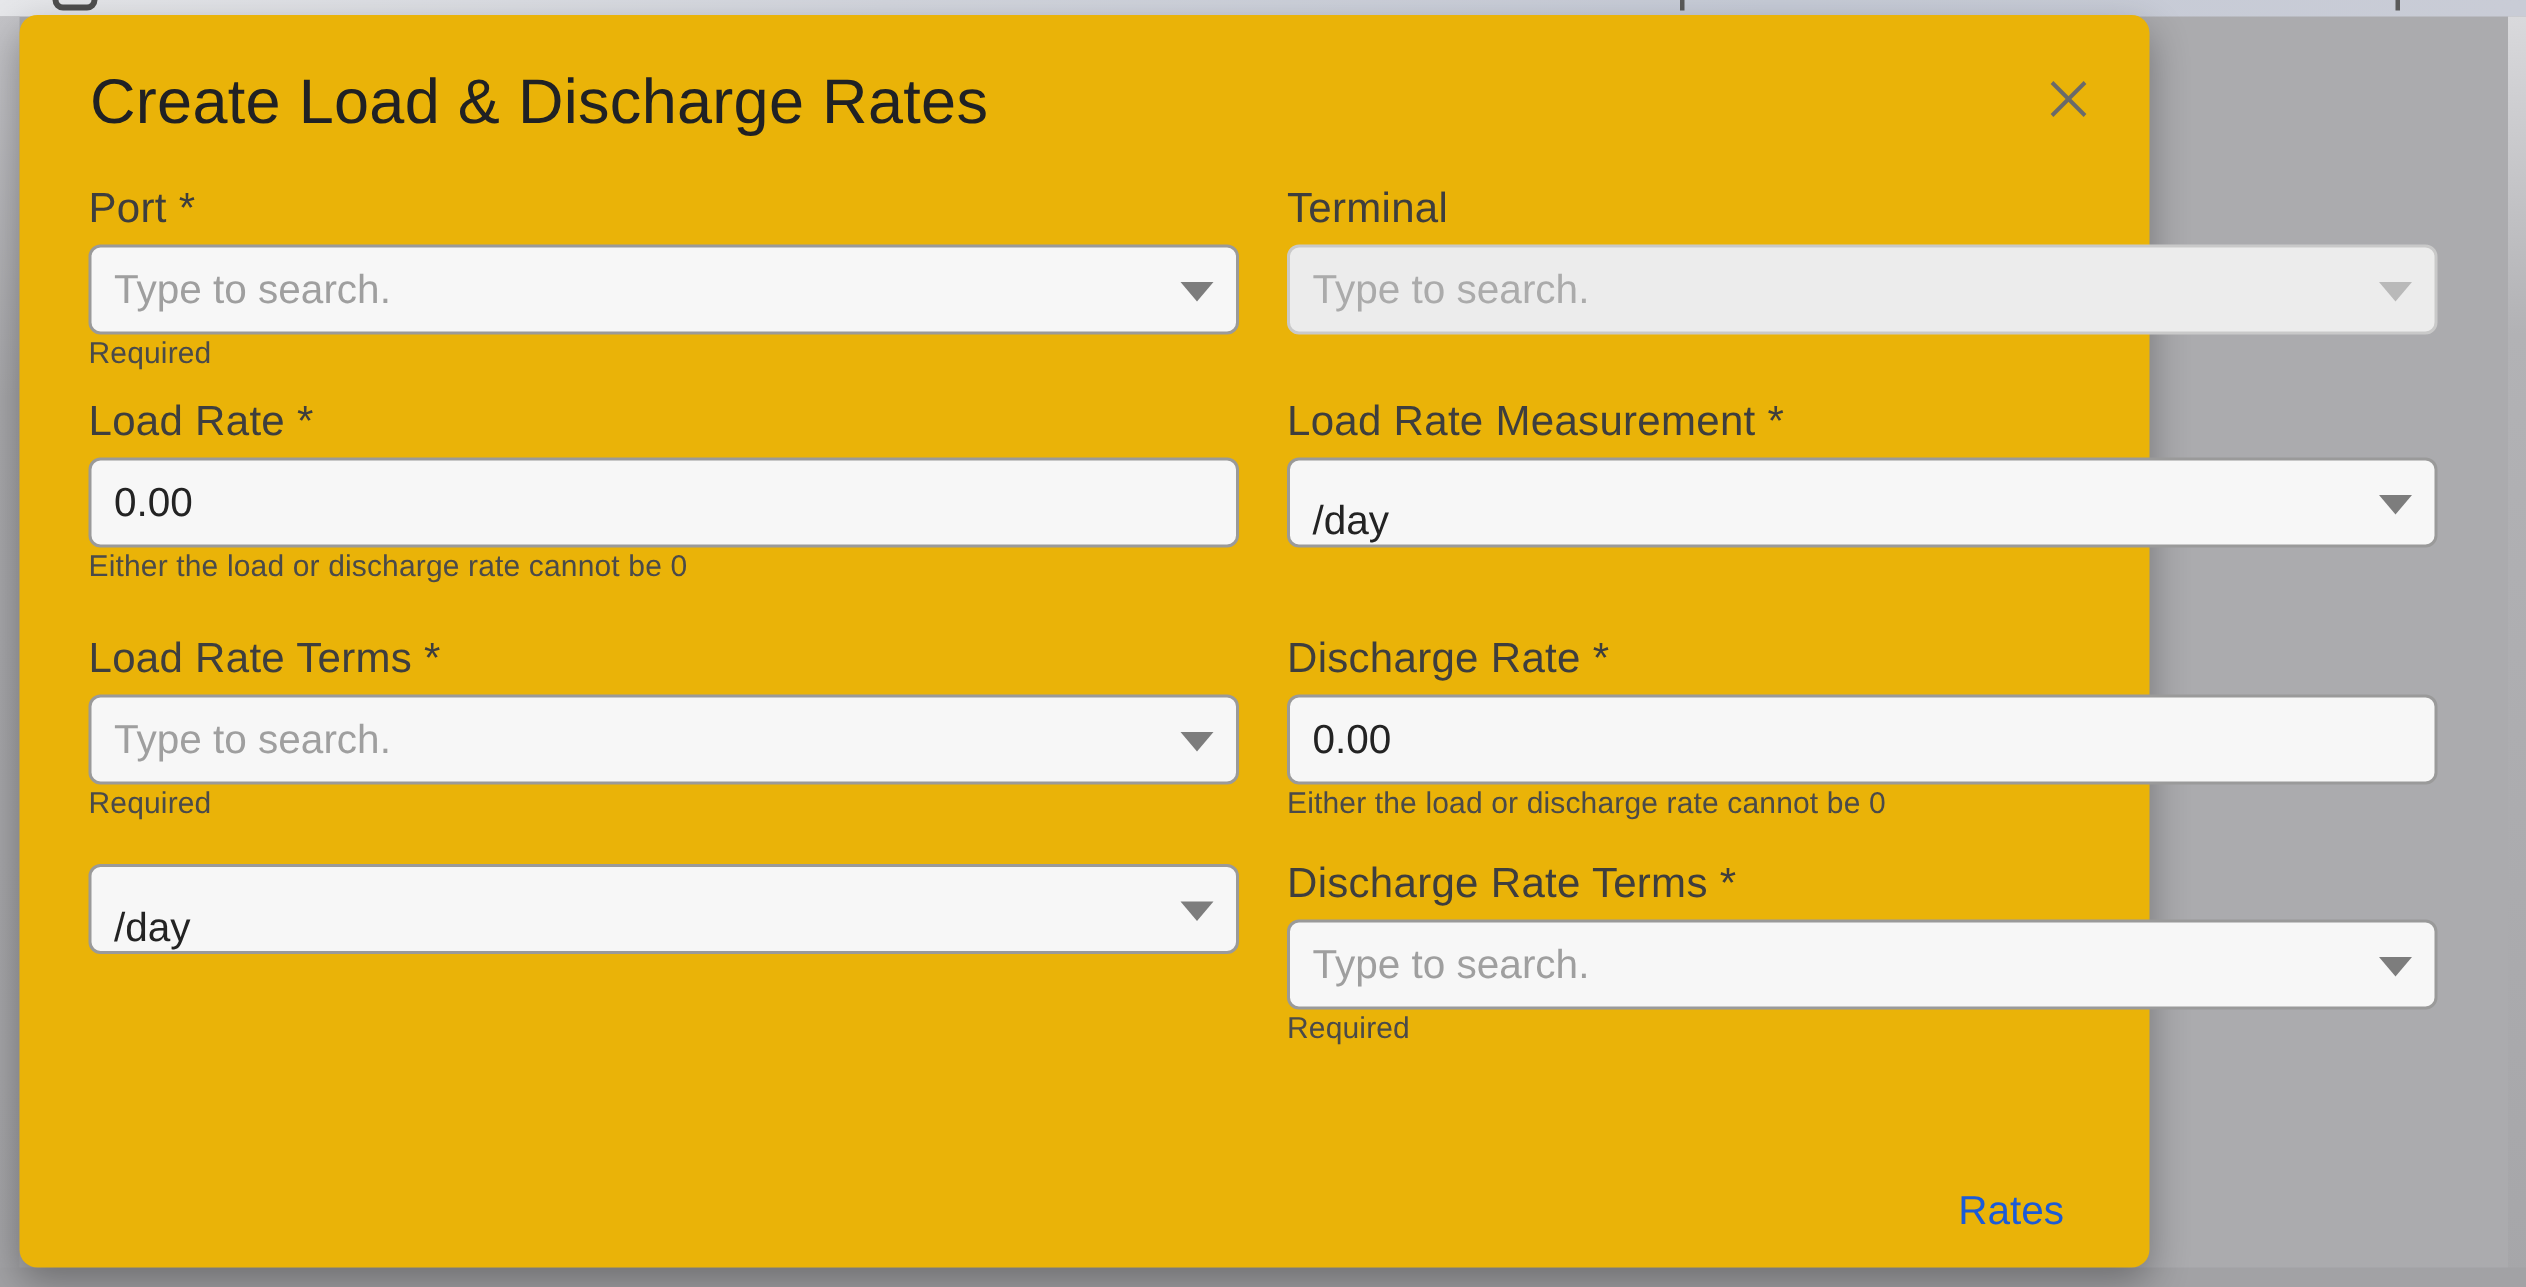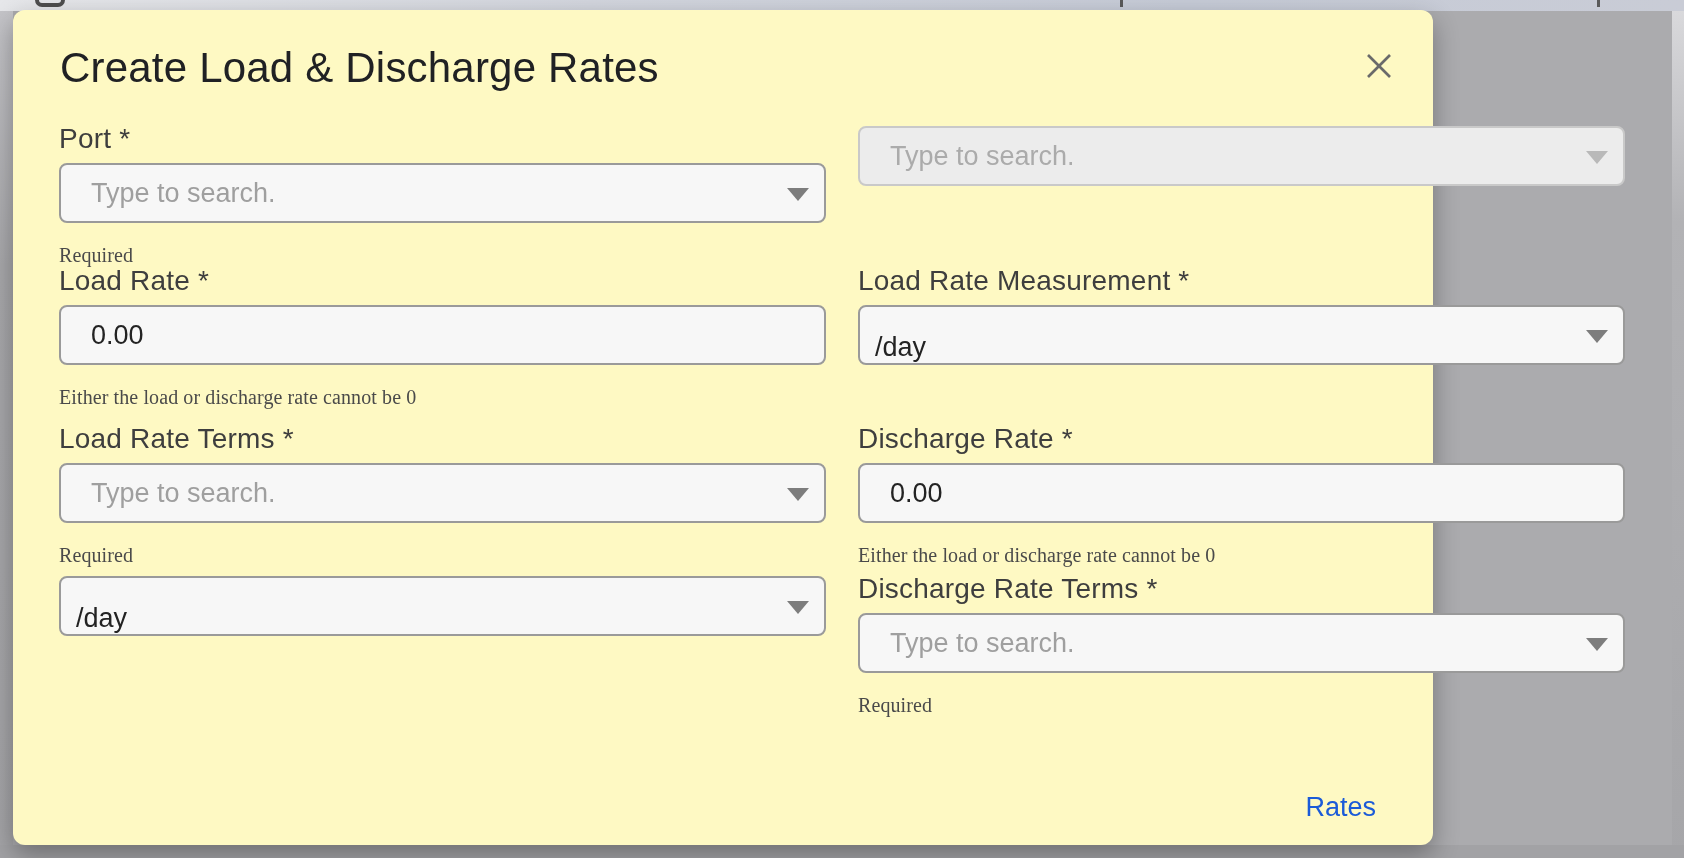--- a/index.html
+++ b/index.html
@@ -36,21 +36,21 @@
     position:absolute;left:35px;top:-14px;width:30px;height:21px;
     border:4px solid #4e4e4e;border-radius:7px;background:transparent;
   }
   .bg-tick{position:absolute;top:0;width:3px;height:7px;background:#5a5a5a;}
   .bg-tick.t1{left:1120px;}
   .bg-tick.t2{left:1597px;}
 
   
   .modal{
     position:absolute;left:13px;top:10px;width:1420px;height:835px;
-    background:#fef9c3;border-radius:12px;
+    background:#eab308;border-radius:12px;
     box-shadow:0 10px 26px rgba(0,0,0,0.32);
   }
   .modal-title{
     position:absolute;left:47px;top:33px;
     font-size:42px;line-height:50px;color:var(--title-text);
     letter-spacing:0.2px;white-space:nowrap;
   }
   .close-btn{
     position:absolute;top:36px;right:34px;width:40px;height:40px;
     display:flex;align-items:center;justify-content:center;cursor:pointer;
@@ -65,21 +65,21 @@
 
   .field-label{
     font-size:28px;line-height:26px;color:var(--label-text);
     letter-spacing:0.2px;margin-bottom:11px;white-space:nowrap;
   }
   .control{position:relative;height:60px;}
   .field{
     width:100%;height:60px;border:2px solid var(--field-border);border-radius:8px;
     background:var(--field-background);
     font-family:"Liberation Sans",sans-serif;font-size:27px;color:#232323;
-    padding:0 52px 0 30px;outline:none;
+    padding:0 52px 0 15px;outline:none;
   }
   .field::placeholder{color:var(--placeholder-text);opacity:1;}
   .field.num{padding-right:16px;}
   .selectbox{
     width:100%;height:60px;border:2px solid var(--field-border);border-radius:8px;
     background:var(--field-background);cursor:pointer;
     font-size:27px;color:#232323;line-height:56px;padding:12px 52px 0 15px;
     white-space:nowrap;overflow:hidden;
   }
   .caret{
@@ -90,21 +90,21 @@
     pointer-events:auto;
   }
   .group.disabled .field{
     background:var(--disabled-field-background);
     border-color:var(--disabled-field-border);
   }
   .group.disabled .field::placeholder{color:#ababab;}
   .group.disabled .caret{border-top-color:#b9b9b9;}
   .helper{
     font-size:20px;line-height:24px;color:var(--helper-text);
-    margin-top:20px;letter-spacing:0.1px;white-space:nowrap;font-family:Liberation Serif, serif;
+    margin-top:1px;letter-spacing:0.1px;white-space:nowrap;
   }
 
   
   .footer{
     position:absolute;right:16px;bottom:12px;
     display:flex;align-items:center;
   }
   .cancel-btn{
     background:none;border:none;cursor:pointer;
     font-family:"Liberation Sans",sans-serif;
@@ -143,20 +143,21 @@
   <div class="group col1 r1">
     <div class="field-label">Port *</div>
     <div class="control">
       <input class="field" type="text" placeholder="Type to search." style="">
       <span class="caret"></span>
     </div>
     <div class="helper">Required</div>
   </div>
 
   <div class="group col2 r1 disabled">
+    <div class="field-label">Terminal</div>
     <div class="control">
       <input class="field" type="text" disabled="" placeholder="Type to search." style="">
       <span class="caret"></span>
     </div>
   </div>
 
   <div class="group col1 r2">
     <div class="field-label">Load Rate *</div>
     <div class="control">
       <input class="field num" type="text" value="0.00" style="">

